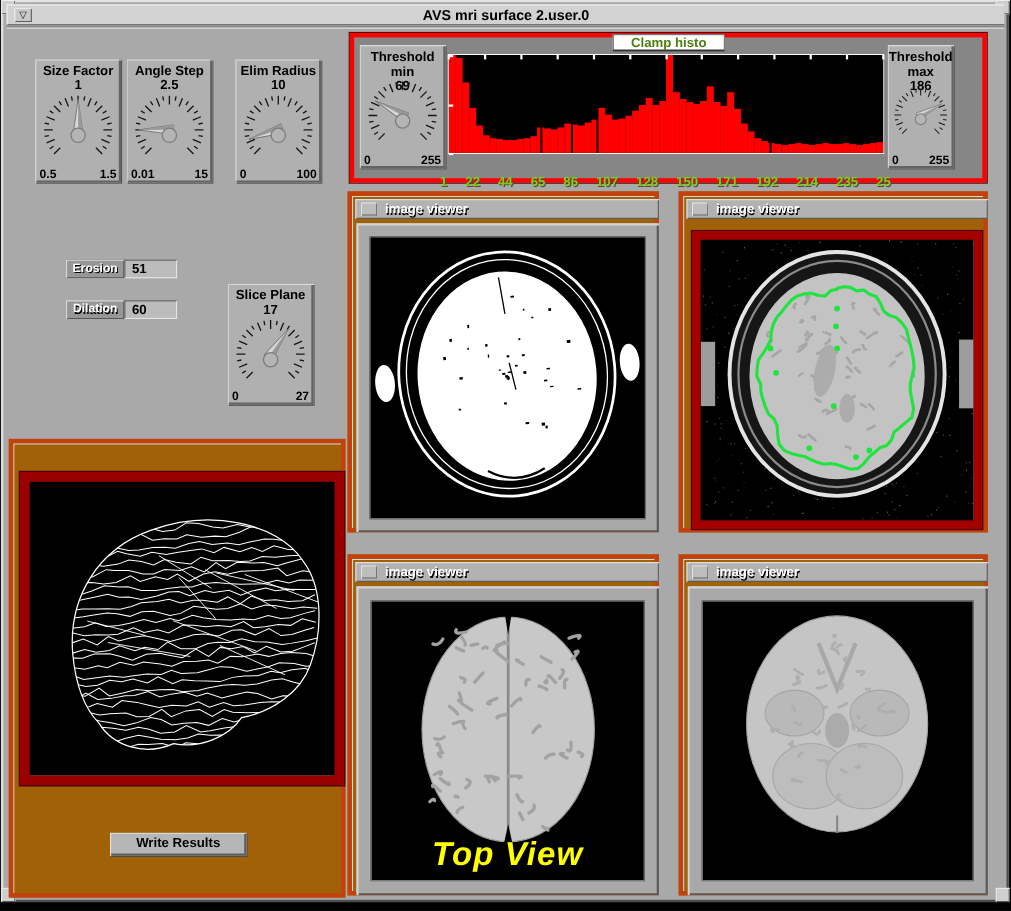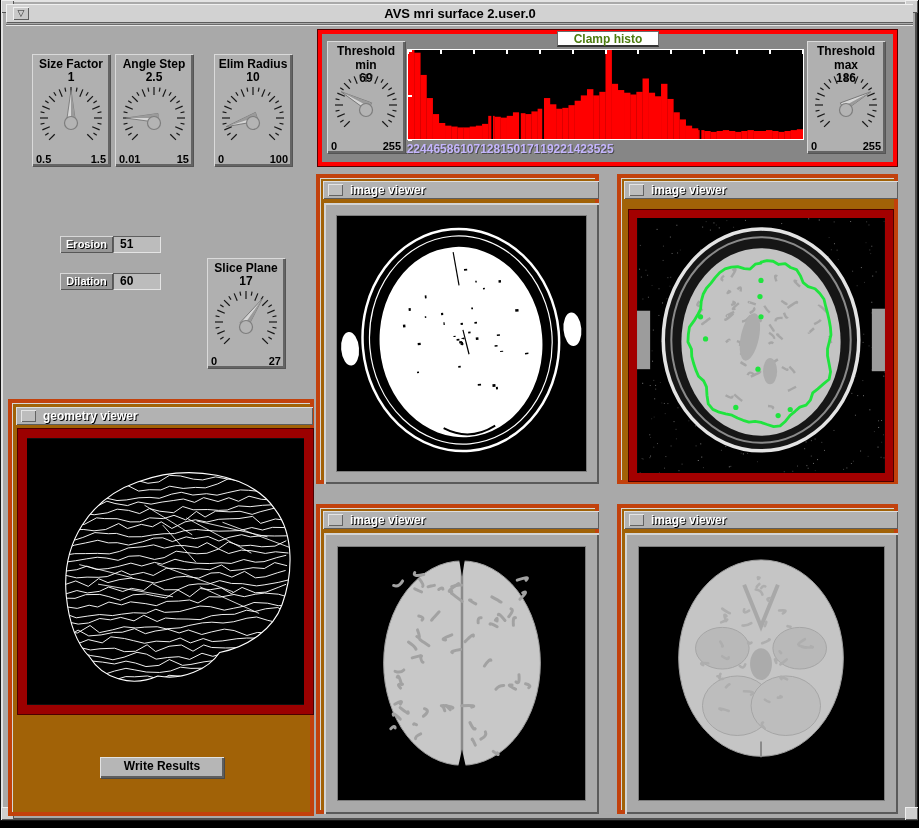--- a/index.html
+++ b/index.html
@@ -33,22 +33,22 @@
     font-weight:bold;font-size:12px;color:#000;text-align:center;line-height:19px}
   
   .histo-panel{left:318px;top:30px;width:579px;height:136px;background:#868686;
     border:4px solid #ff0000;box-shadow:0 0 0 1px #550000}
   .histo-tab{left:557px;top:31px;width:102px;height:16px;background:#fff;border:1px solid #6b6b6b;
     border-bottom:2px solid #333;font-weight:bold;font-size:12px;text-align:center;line-height:14px;color:#4d7c0f;z-index:8}
   .plot{left:407px;top:49px;width:397px;height:91px;background:#000;border:1px solid #fff;z-index:1}
   .plot svg{position:absolute;inset:0;width:100%;height:100%}
   .htick{position:absolute;top:0;width:2px;height:4px;background:#fff}
   .vtick{position:absolute;left:0;width:4px;height:2px;background:#fff}
-  .xlabels{left:400px;top:142px;width:410px;height:16px;display:flex;justify-content:flex-start;
-    font-weight:bold;font-size:12px;color:#c4b5fd;text-shadow:1px 1px 0 #4c4c4c;z-index:1}
+  .xlabels{left:400px;top:158px;width:410px;height:16px;display:flex;justify-content:space-between;
+    font-weight:bold;font-size:12px;color:#84cc16;text-shadow:1px 1px 0 #4c4c4c;z-index:1}
   .ymax{left:399px;top:50px;color:#fff;font-weight:bold;font-size:11px;z-index:1}
   .dial-on-histo{z-index:5}
   
   .win{background:#a16207;border:4px solid #c2410c;box-shadow:inset 1px 1px 0 #d6d6d6}
   .vtitlebar{background:#b2b2b2;box-shadow:inset 1px 1px 0 #dedede,inset -1px -1px 0 #5c5c5c;
     color:#fff;font-weight:bold;font-size:12px;line-height:18px;padding-left:27px;text-shadow:1px 1px 0 #000}
   .mini-btn{position:absolute;left:5px;top:3px;width:15px;height:12px;background:#bdbdbd;
     box-shadow:inset 1px 1px 0 #e4e4e4,inset -1px -1px 0 #636363}
   .iv-frame{background:#a9a9a9;box-shadow:inset 2px 2px 0 #d4d4d4,inset -2px -2px 0 #5a5a5a}
   .iv-canvas{position:absolute;background:#000;border:1px solid #7c7c7c}
@@ -334,21 +334,21 @@
         <polygon points="39,5 34.5,37 43.5,37" fill="#d6d6d6" stroke="#6f6f6f" stroke-width="0.8"></polygon>
         <polygon points="39,5 39,37 43.5,37" fill="#9a9a9a"></polygon>
       </g>
       <circle cx="39" cy="38" r="6.5" fill="#b4b4b4" stroke="#7d7d7d" stroke-width="1.2"></circle>
     </svg>
   <div class="dminmax">
       <span>0</span>
       <span>255</span>
     </div>
 </div>
-<div class="abs panel dial-on-histo" style="left:807px;top:41px;width:78px;height:112px">
+<div class="abs panel dial-on-histo" style="left:807px;top:41px;width:60px;height:112px">
   <div class="dlabel">Threshold max</div>
   <div class="dvalue">186</div>
   <svg class="dial" viewBox="0 0 78 62">
       <line x1="22.736544032709407" y1="49.2634559672906" x2="17.079689783217024" y2="54.92031021678297" stroke="#161616" stroke-width="1.2"></line>
       <line x1="16.55032046783128" y1="48.00039629152926" x2="13.224442018621101" y2="50.222677223607676" stroke="#161616" stroke-width="1.2"></line>
       <line x1="17.750770752240406" y1="41.80171894439707" x2="10.35973449215011" y2="44.86318640331778" stroke="#161616" stroke-width="1.2"></line>
       <line x1="12.518797429112777" y1="38.267438694435455" x2="8.595656307499855" y2="39.04779998249997" stroke="#161616" stroke-width="1.2"></line>
       <line x1="16" y1="33" x2="8" y2="33" stroke="#161616" stroke-width="1.2"></line>
       <line x1="12.51879742911278" y1="27.732561305564534" x2="8.595656307499858" y2="26.952200017500022" stroke="#161616" stroke-width="1.2"></line>
       <line x1="17.750770752240406" y1="24.198281055602934" x2="10.35973449215011" y2="21.136813596682217" stroke="#161616" stroke-width="1.2"></line>
@@ -421,24 +421,20 @@
       </g>
       <circle cx="39" cy="38" r="6.5" fill="#b4b4b4" stroke="#7d7d7d" stroke-width="1.2"></circle>
     </svg>
   <div class="dminmax">
       <span>0</span>
       <span>27</span>
     </div>
 </div>
 
 <div class="abs win" style="left:8px;top:399px;width:306px;height:417px">
-  <div class="abs vtitlebar" style="left:4px;top:4px;width:297px;height:18px">
-    <div class="mini-btn"></div>
-    <span>geometry viewer</span>
-  </div>
   <div class="abs red-box-geo" style="left:6px;top:26px;width:295px;height:285px">
     <svg id="geo-svg" viewBox="0 0 273 263" style="position:absolute;inset:0;width:100%;height:100%">
         <rect x="0" y="0" width="273" height="263" fill="#000"></rect>
         <defs>
           <clipPath id="gc">
             <path d="M38,150 C36,98 66,56 114,42 C166,26 226,40 248,76 C266,102 262,142 250,170 C240,194 214,210 186,214 C174,230 148,240 124,234 C98,244 70,234 58,212 C44,196 39,172 38,150 Z"></path>
           </clipPath>
         </defs>
         <g clip-path="url(#gc)" transform="rotate(-3 136 140)">
           <polyline points="24.0,36.5 38.9,41.6 48.1,39.2 58.9,37.9 70.2,41.8 80.0,37.2 93.1,40.1 101.8,38.9 113.2,40.3 124.2,43.8 135.0,43.0 145.8,37.1 156.6,38.3 169.2,42.1 178.3,43.3 191.2,41.0 202.7,43.7 213.5,43.4 225.3,36.3 233.7,38.9 245.7,36.2 255.4,42.1" fill="none" stroke="#fff" stroke-width="0.9"></polyline>
@@ -1056,20 +1052,21 @@
           <path d="M86.04849506588653,170.6419588564895 q7.6,-5.7 1.1,-7.7" fill="none" stroke="#a2a2a2" stroke-width="3" stroke-linecap="round"></path>
           <path d="M77.39242462720722,25.618401224259287 q-2.8,4.8 9.1,2.1" fill="none" stroke="#a2a2a2" stroke-width="3" stroke-linecap="round"></path>
           <path d="M189.5685280370526,33.411232084967196 q5.1,-5.1 -8.9,0.0" fill="none" stroke="#a2a2a2" stroke-width="3" stroke-linecap="round"></path>
           <path d="M81.41519238054752,69.46897699125111 q6.1,1.2 3.3,4.2" fill="none" stroke="#a2a2a2" stroke-width="3" stroke-linecap="round"></path>
           <path d="M79.11081972252578,179.1775548304431 q-2.1,-1.6 -2.9,-0.5" fill="none" stroke="#a2a2a2" stroke-width="3" stroke-linecap="round"></path>
           <path d="M134.65938837267458,161.46687525650486 q7.4,-2.2 -9.9,-1.5" fill="none" stroke="#a2a2a2" stroke-width="3" stroke-linecap="round"></path>
           <path d="M159.18065853929147,143.34748867992312 q2.9,-3.6 7.9,-3.7" fill="none" stroke="#a2a2a2" stroke-width="3" stroke-linecap="round"></path>
           <path d="M101.58173290546983,42.85097004938871 q3.9,-2.8 4.2,-0.4" fill="none" stroke="#a2a2a2" stroke-width="3" stroke-linecap="round"></path>
           <path d="M116.64634829666466,48.244899046607316 q-7.2,-5.2 8.5,6.6" fill="none" stroke="#a2a2a2" stroke-width="3" stroke-linecap="round"></path>
         </svg>
+      <div class="caption">Top View</div>
     </div>
   </div>
 </div>
 
 <div class="abs win" style="left:617px;top:504px;width:281px;height:310px">
   <div class="abs vtitlebar" style="left:3px;top:3px;width:274px;height:18px">
     <div class="mini-btn"></div>
     <span>image viewer</span>
   </div>
   <div class="abs iv-frame" style="left:4px;top:25px;width:273px;height:281px">

